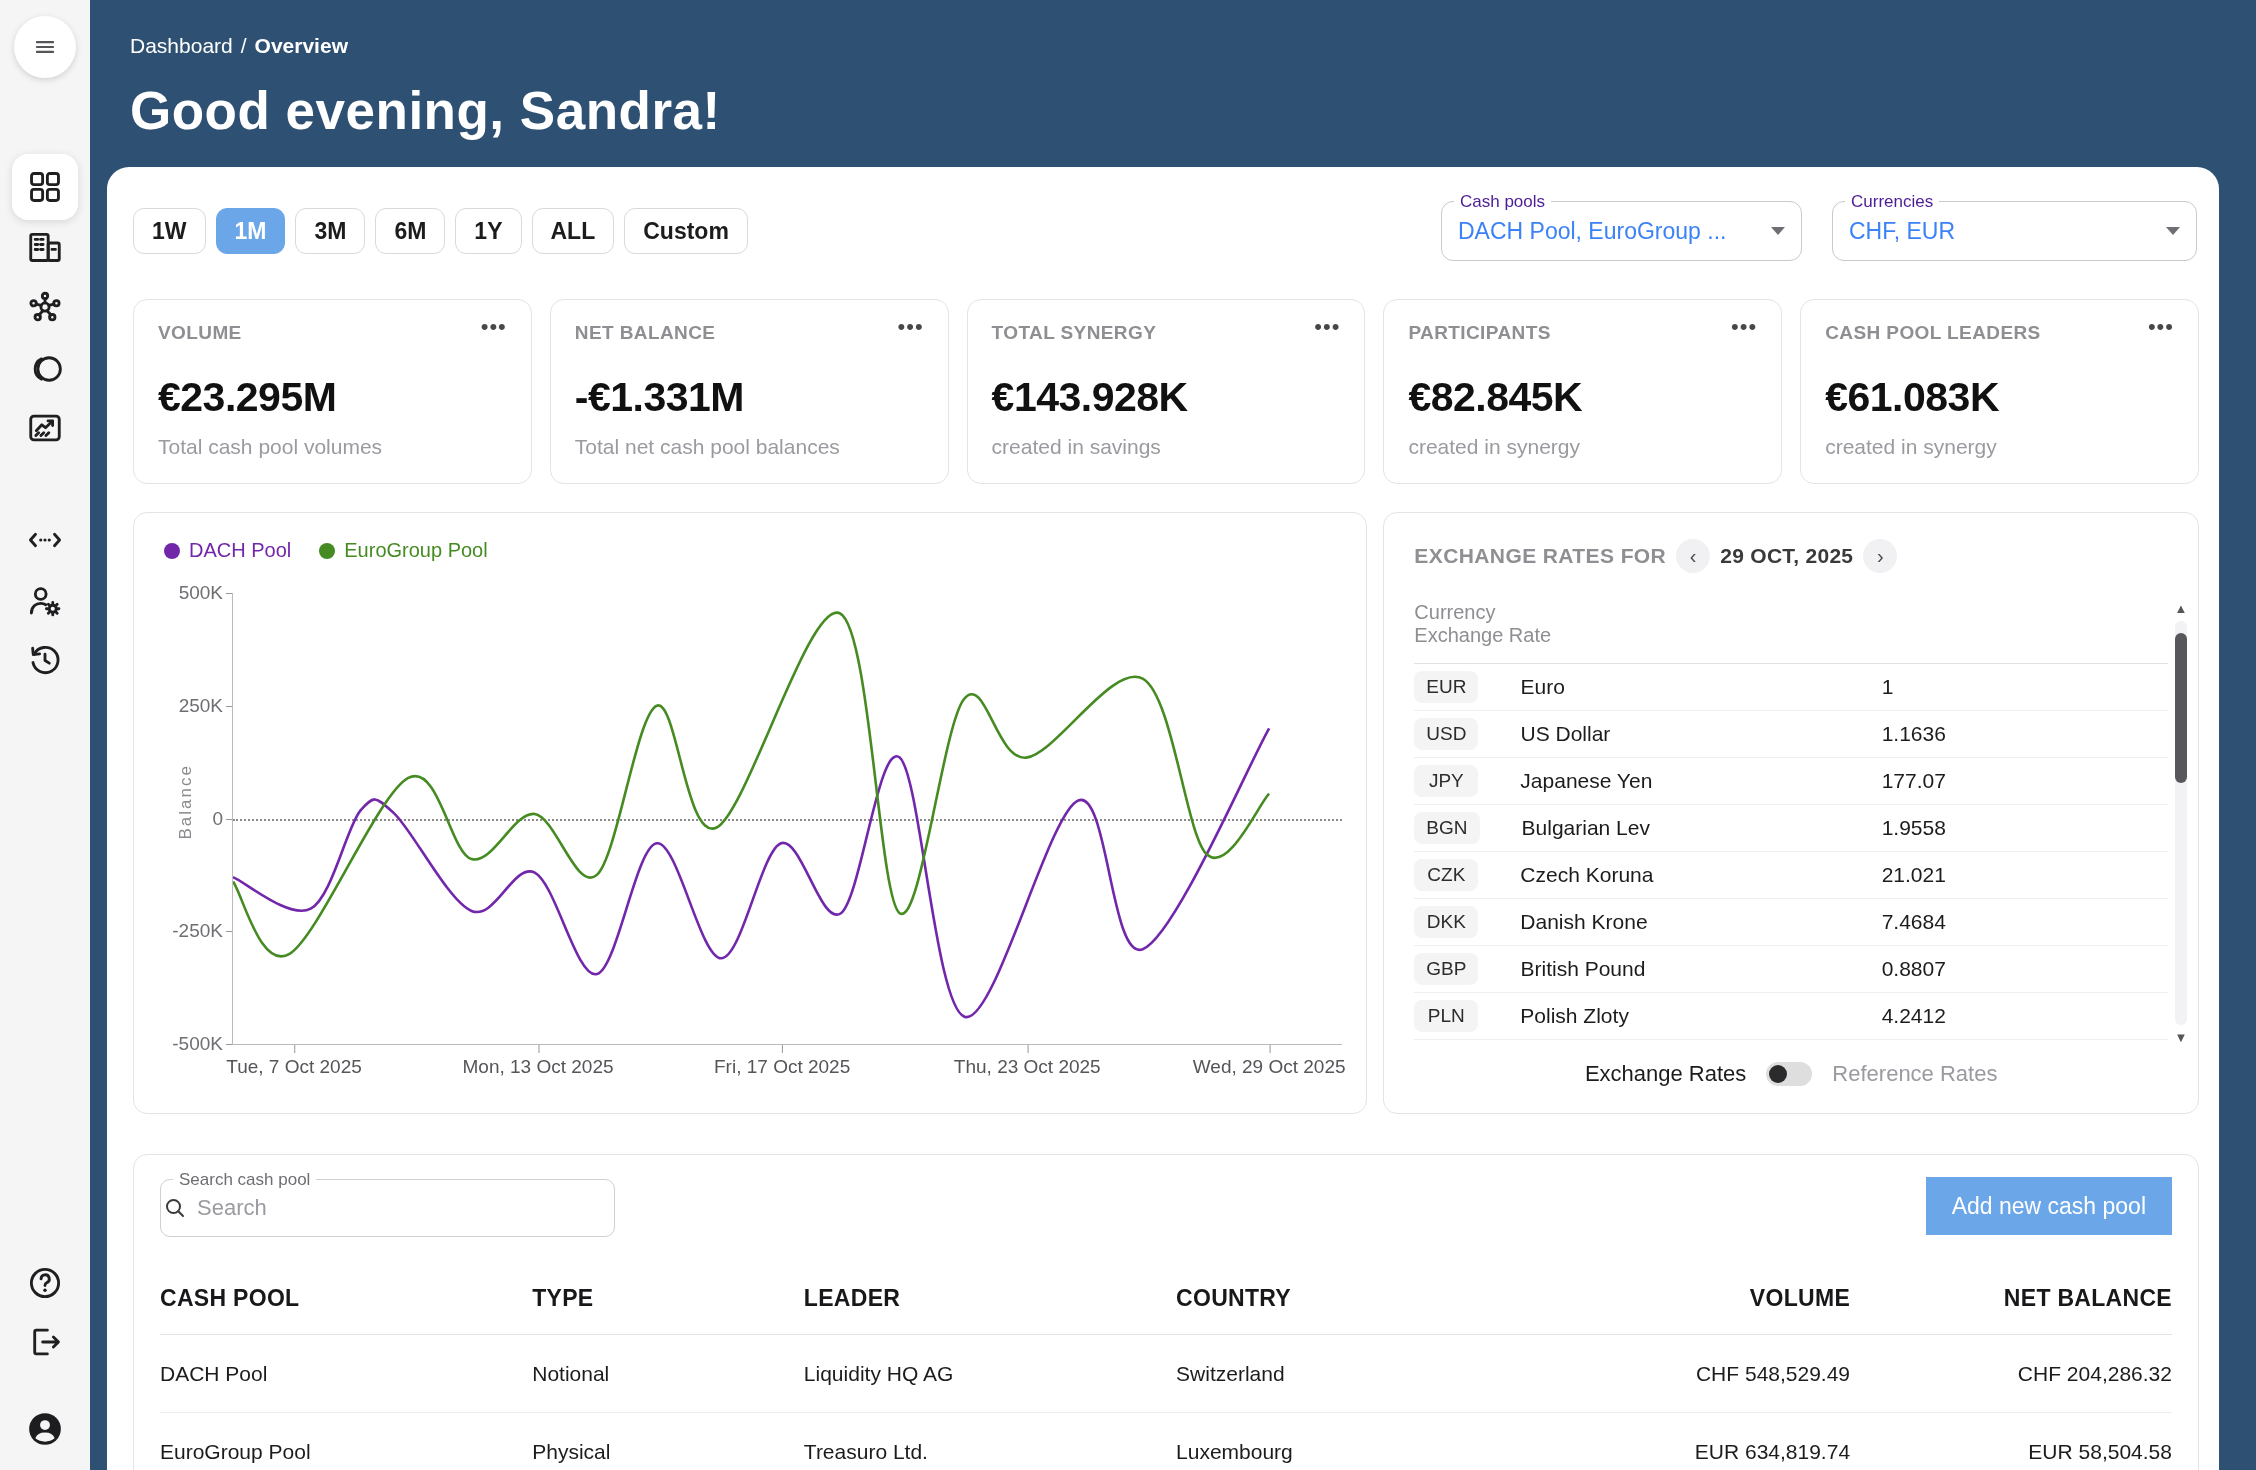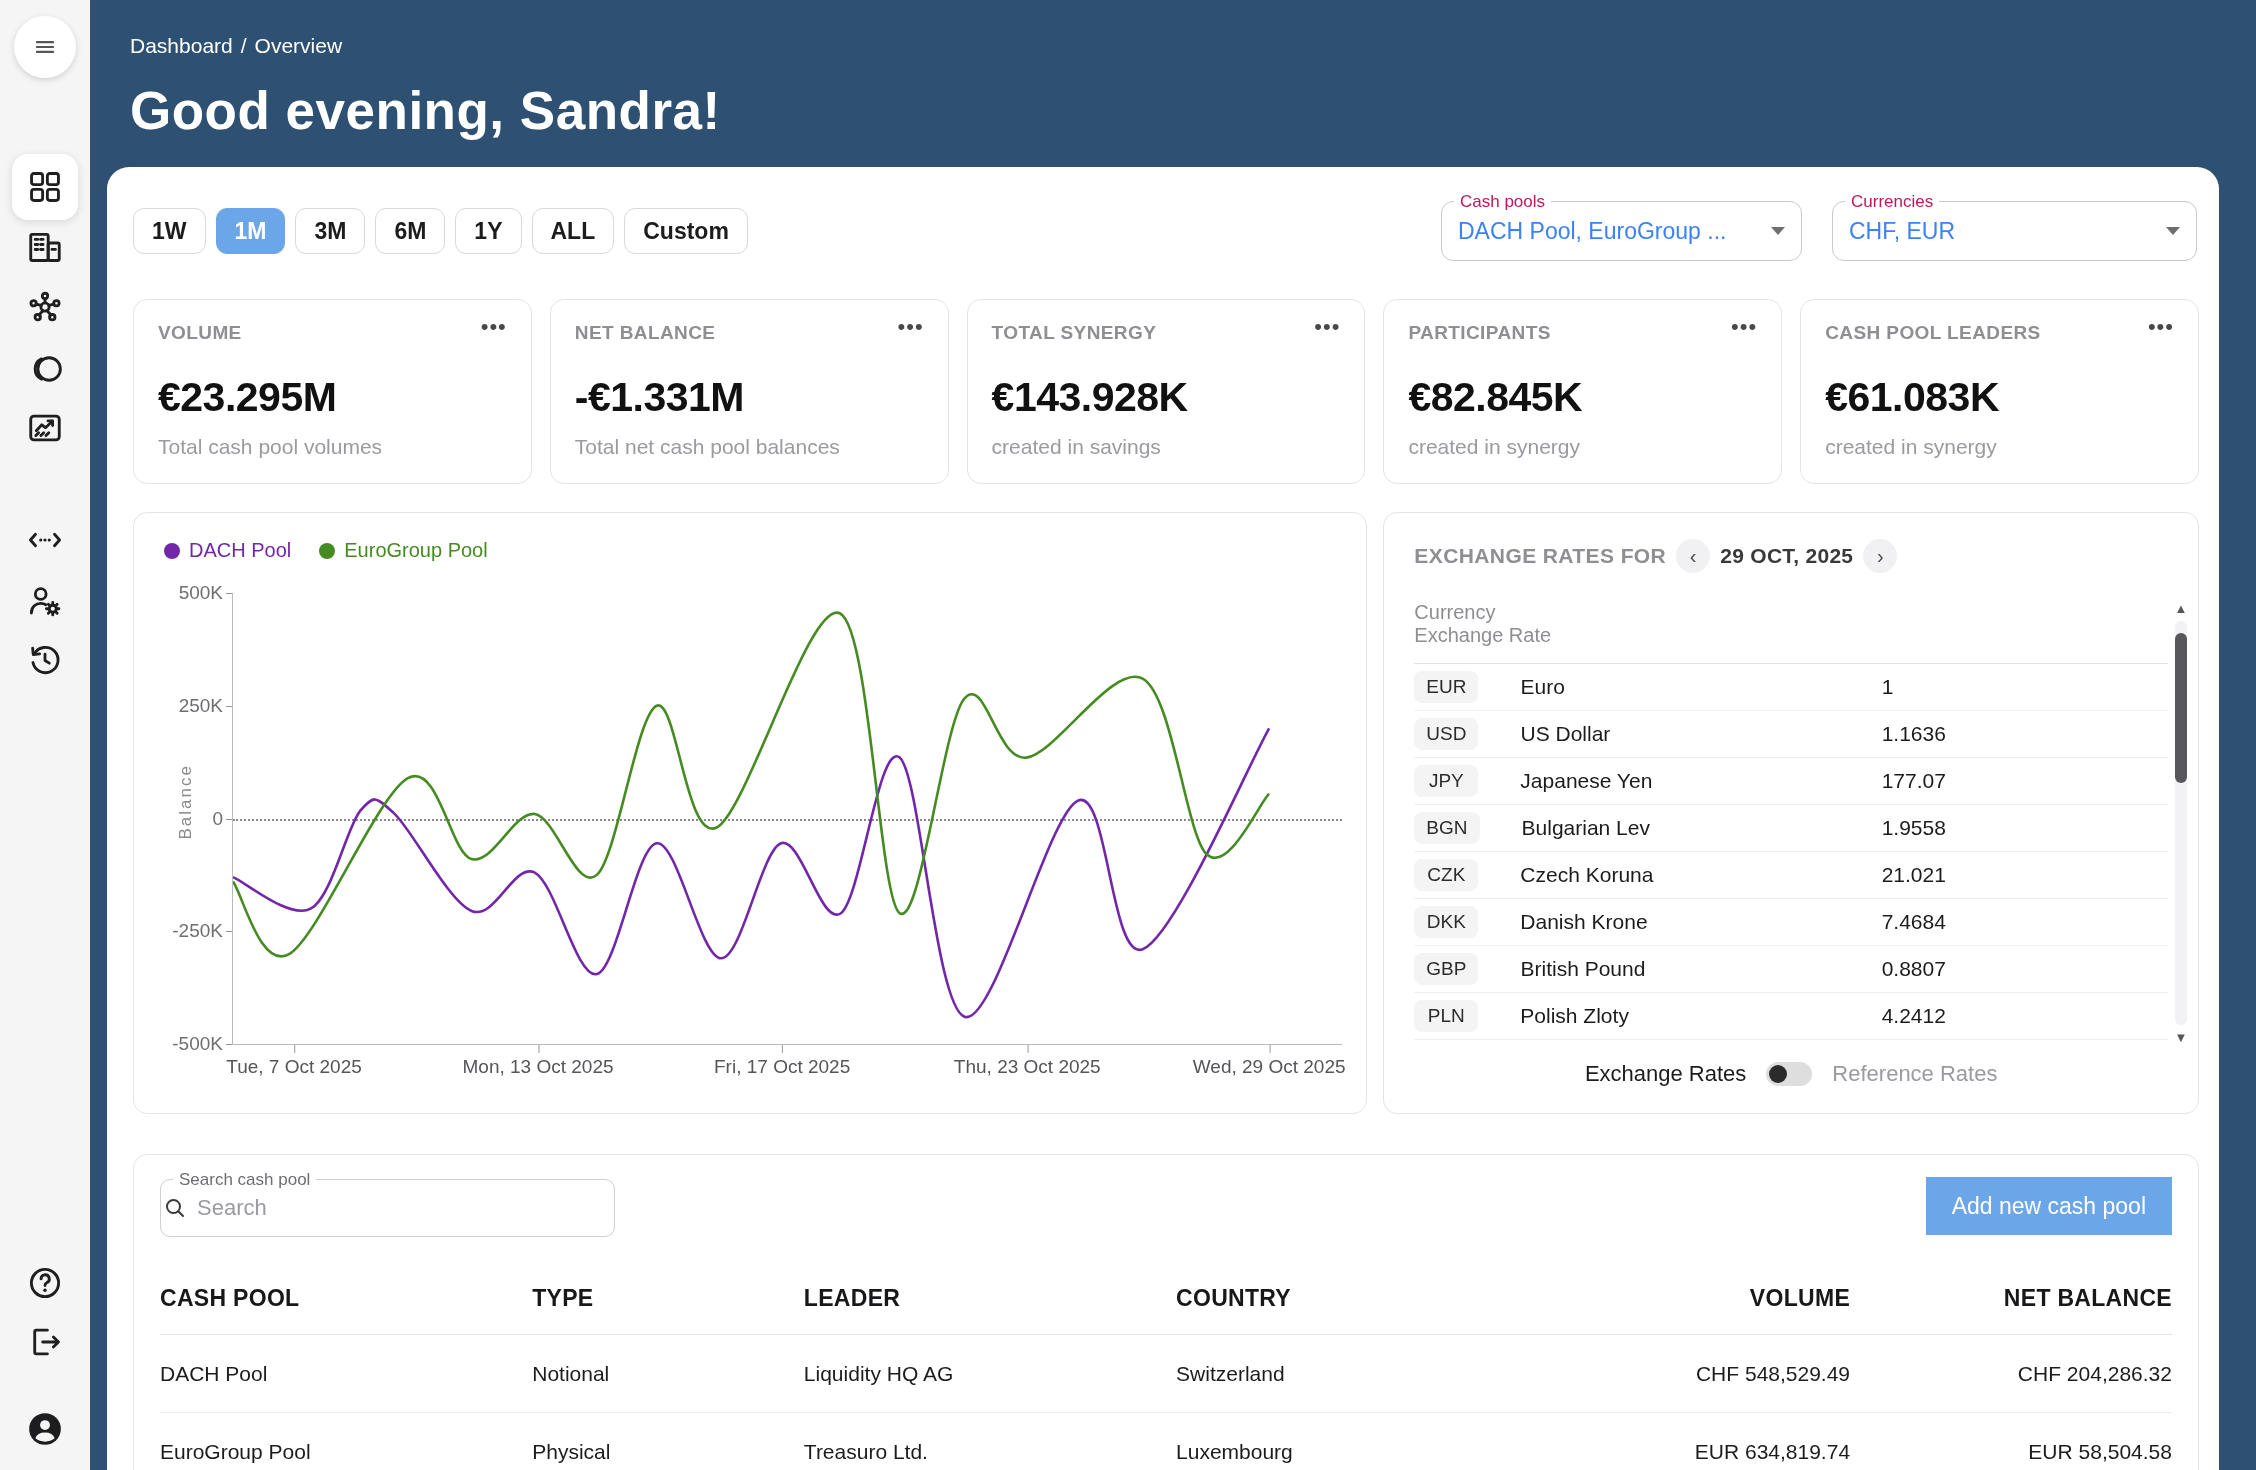--- a/index.html
+++ b/index.html
@@ -28,21 +28,21 @@
   .side-ic svg { width:38px; height:38px; }
   .side-ic.active {
     width:66px; height:66px; background:#fff; border-radius:16px;
     box-shadow:0 2px 8px rgba(0,0,0,.12);
   }
   .ic-stroke { fill:none; stroke:#1f1f21; stroke-width:1.8; stroke-linecap:round; stroke-linejoin:round; }
   
   .main { margin-left:90px; }
   .hero { padding:34px 0 0 40px; color:#fff; }
   .breadcrumb { font-size:21px; display:flex; gap:8px; }
-  .breadcrumb .current { font-weight:400; }
+  .breadcrumb .current { font-weight:700; }
   .greeting { margin-top:22px; font-size:53px; font-weight:700; letter-spacing:.5px; }
   .panel {
     margin:26px 37px 0 17px; background:#fff; border-radius:22px;
     padding:34px 20px 60px 26px; min-height:1290px;
   }
   
   .filter-row { display:flex; align-items:center; }
   .ranges { display:flex; gap:10px; }
   .range-btn {
     height:46px; padding:0 18px; background:#fff; border:1px solid #d9d9de;
@@ -51,21 +51,21 @@
   }
   .range-btn.active { background:#6ba7e8; border-color:#6ba7e8; color:#fff; }
   .selects { margin-left:auto; display:flex; gap:30px; padding-right:2px; }
   .select-box {
     position:relative; height:60px; border:1px solid #c9c9ce; border-radius:12px;
     display:flex; align-items:center; padding:0 16px; cursor:pointer; background:#fff;
   }
   .select-box.w1 { width:361px; } .select-box.w2 { width:365px; }
   .select-box .flabel {
     position:absolute; top:-10px; left:12px; background:#fff; padding:0 6px;
-    font-size:17px; color:#be185d;
+    font-size:17px; color:#4c1d95;
   }
   .select-box .value { font-size:23px; color:#3b82f6; flex:1; white-space:nowrap; overflow:hidden; }
   .caret { width:0; height:0; border-left:7px solid transparent; border-right:7px solid transparent;
     border-top:8px solid #6e6e73; margin-left:10px; }
   
   .kpis { margin-top:38px; display:grid; grid-template-columns:repeat(5,1fr); gap:18px; }
   .kpi {
     border:1px solid #e4e4e7; border-radius:14px; padding:22px 24px; height:185px;
     background:#fff;
   }

